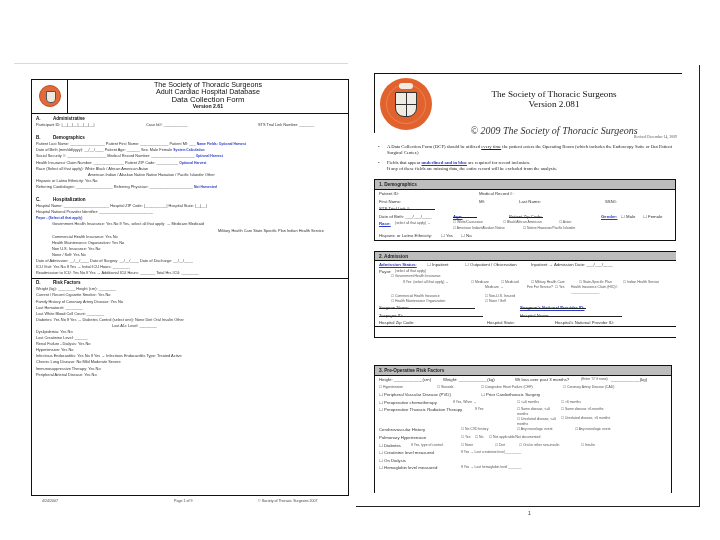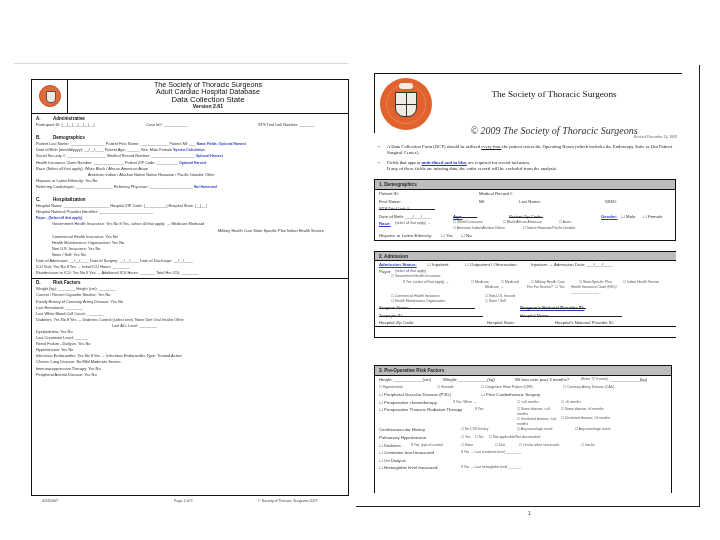--- a/index.html
+++ b/index.html
@@ -58,21 +58,21 @@
 <div class="rule-top"></div>
 
 <div class="ldoc">
   <div class="lhead">
     <div class="llogo-cell">
       <div class="llogo"></div>
     </div>
     <div class="ltitle">
       <div>The Society of Thoracic Surgeons</div>
       <div>Adult Cardiac Hospital Database</div>
-      <div class="dcf">Data Collection State</div>
+      <div class="dcf">Data Collection Form</div>
       <div class="v">Version 2.61</div>
     </div>
   </div>
 
   <div class="lbody">
 
     <div class="sec"><span class="n">A.</span><span>Administrative</span></div>
     <div class="row" style="position:relative;">
       <span style="position:absolute;left:0;">Participant ID: |__|__|__|__|__|__|</span>
       <span style="position:absolute;left:110px;">Case Id#: ___________</span>
@@ -132,20 +132,21 @@
 
 <div class="rdoc">
   <div class="rhead-box"></div>
   <div class="rlogo">
     <div class="ring"></div>
       <div class="crest"></div>
       <div class="shield"></div>
   </div>
   <div class="rtitle">
     <div>The Society of Thoracic Surgeons</div>
+    <div>Version 2.081</div>
   </div>
   <div class="rcopy">© 2009 The Society of Thoracic Surgeons</div>
   <div class="rrev">Revised December 14, 2009</div>
 
   <ul class="bullets">
     <li><span>A Data Collection Form (DCF) should be utilized </span><span class="u">every time</span><span> the patient enters the Operating Room (which includes the Endoscopy Suite or Out Patient Surgical Center.)</span></li>
     <li><span>Fields that appear </span><span class="ublue">underlined and in blue</span><span> are required for record inclusion.</span><br><span>If any of these fields are missing data, the entire record will be excluded from the analysis.</span></li>
   </ul>
 
   <div class="rsec" style="top:114px;">

